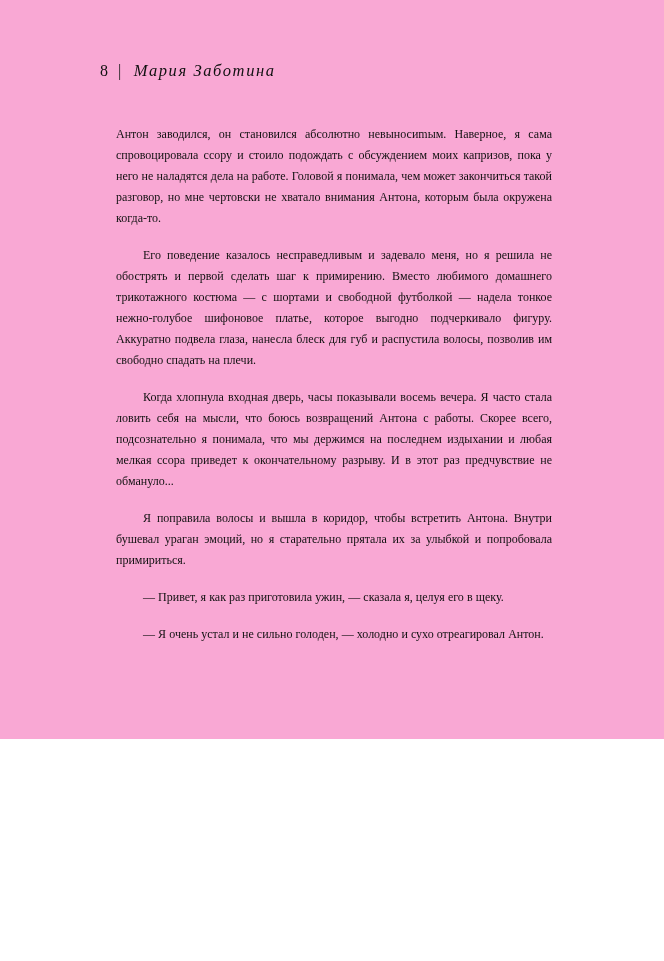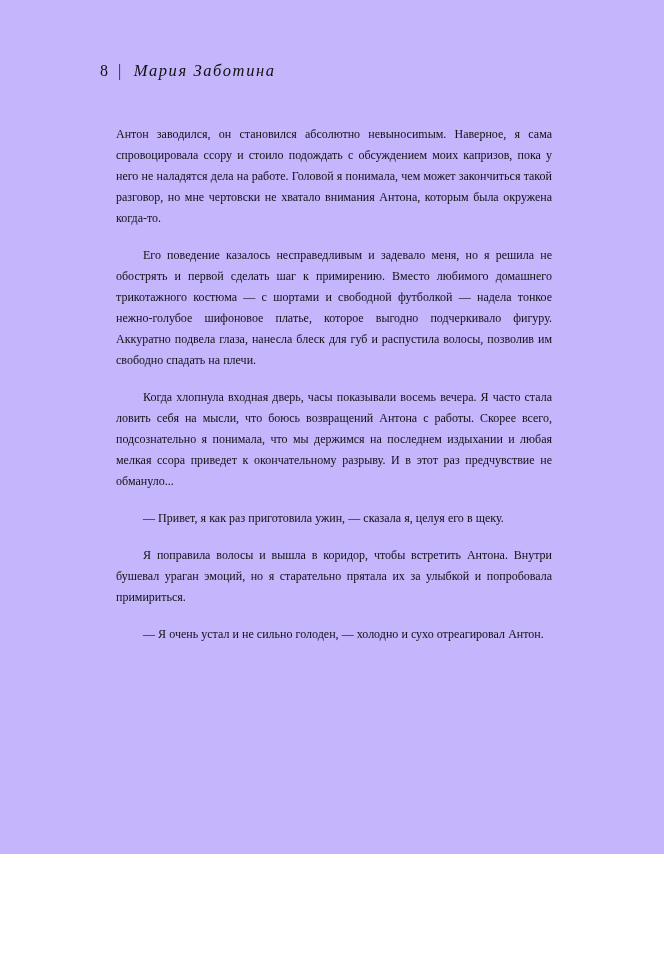--- a/index.html
+++ b/index.html
@@ -8,22 +8,22 @@
     padding: 0;
     background: #ffffff;
   }
   body {
     font-family: "Liberation Serif", "DejaVu Serif", serif;
     color: #111111;
   }
   .page {
     position: relative;
     width: 664px;
-    height: 854px;
-    background: #c4b5fd;
+    height: 739px;
+    background: #f9a8d4;
     overflow: hidden;
     box-sizing: border-box;
   }
   .text-block {
     position: absolute;
     left: 100px;
     top: 62px;
     width: 468px;
   }
   .running-head {
@@ -72,19 +72,19 @@
 
   <div class="text-block">
 
     <div class="running-head">
       <span class="folio">8</span><span class="sep">|</span><span class="author">Мария Заботина</span>
     </div>
 
     <p class="para first">Антон заводился, он становился абсолютно невыноси­mым. Наверное, я сама спровоцировала ссору и стоило подождать с обсуждением моих капризов, пока у него не наладятся дела на работе. Головой я понимала, чем может закончиться такой разговор, но мне чертовски не хватало внимания Антона, которым была окружена когда-то.</p>
     <p class="para">Его поведение казалось несправедливым и задевало меня, но я решила не обострять и первой сделать шаг к примирению. Вместо любимого домашнего трикотаж­ного костюма — с шортами и свободной футболкой — надела тонкое нежно-голубое шифоновое платье, которое выгодно подчеркивало фигуру. Аккуратно подвела глаза, нанесла блеск для губ и распустила волосы, позволив им свободно спадать на плечи.</p>
     <p class="para">Когда хлопнула входная дверь, часы показывали восемь вечера. Я часто стала ловить себя на мысли, что боюсь воз­вращений Антона с работы. Скорее всего, подсознательно я понимала, что мы держимся на последнем издыхании и любая мелкая ссора приведет к окончательному разрыву. И в этот раз предчувствие не обмануло...</p>
+    <p class="para">Я поправила волосы и вышла в коридор, чтобы встре­тить Антона. Внутри бушевал ураган эмоций, но я ста­рательно прятала их за улыбкой и попробовала прими­риться.</p>
     <p class="para">— Привет, я как раз приготовила ужин, — сказала я, целуя его в щеку.</p>
-    <p class="para">Я поправила волосы и вышла в коридор, чтобы встре­тить Антона. Внутри бушевал ураган эмоций, но я ста­рательно прятала их за улыбкой и попробовала прими­риться.</p>
     <p class="para">— Я очень устал и не сильно голоден, — холодно и су­хо отреагировал Антон.</p>
 
   </div>
 
 </div>
 
 </body></html>

